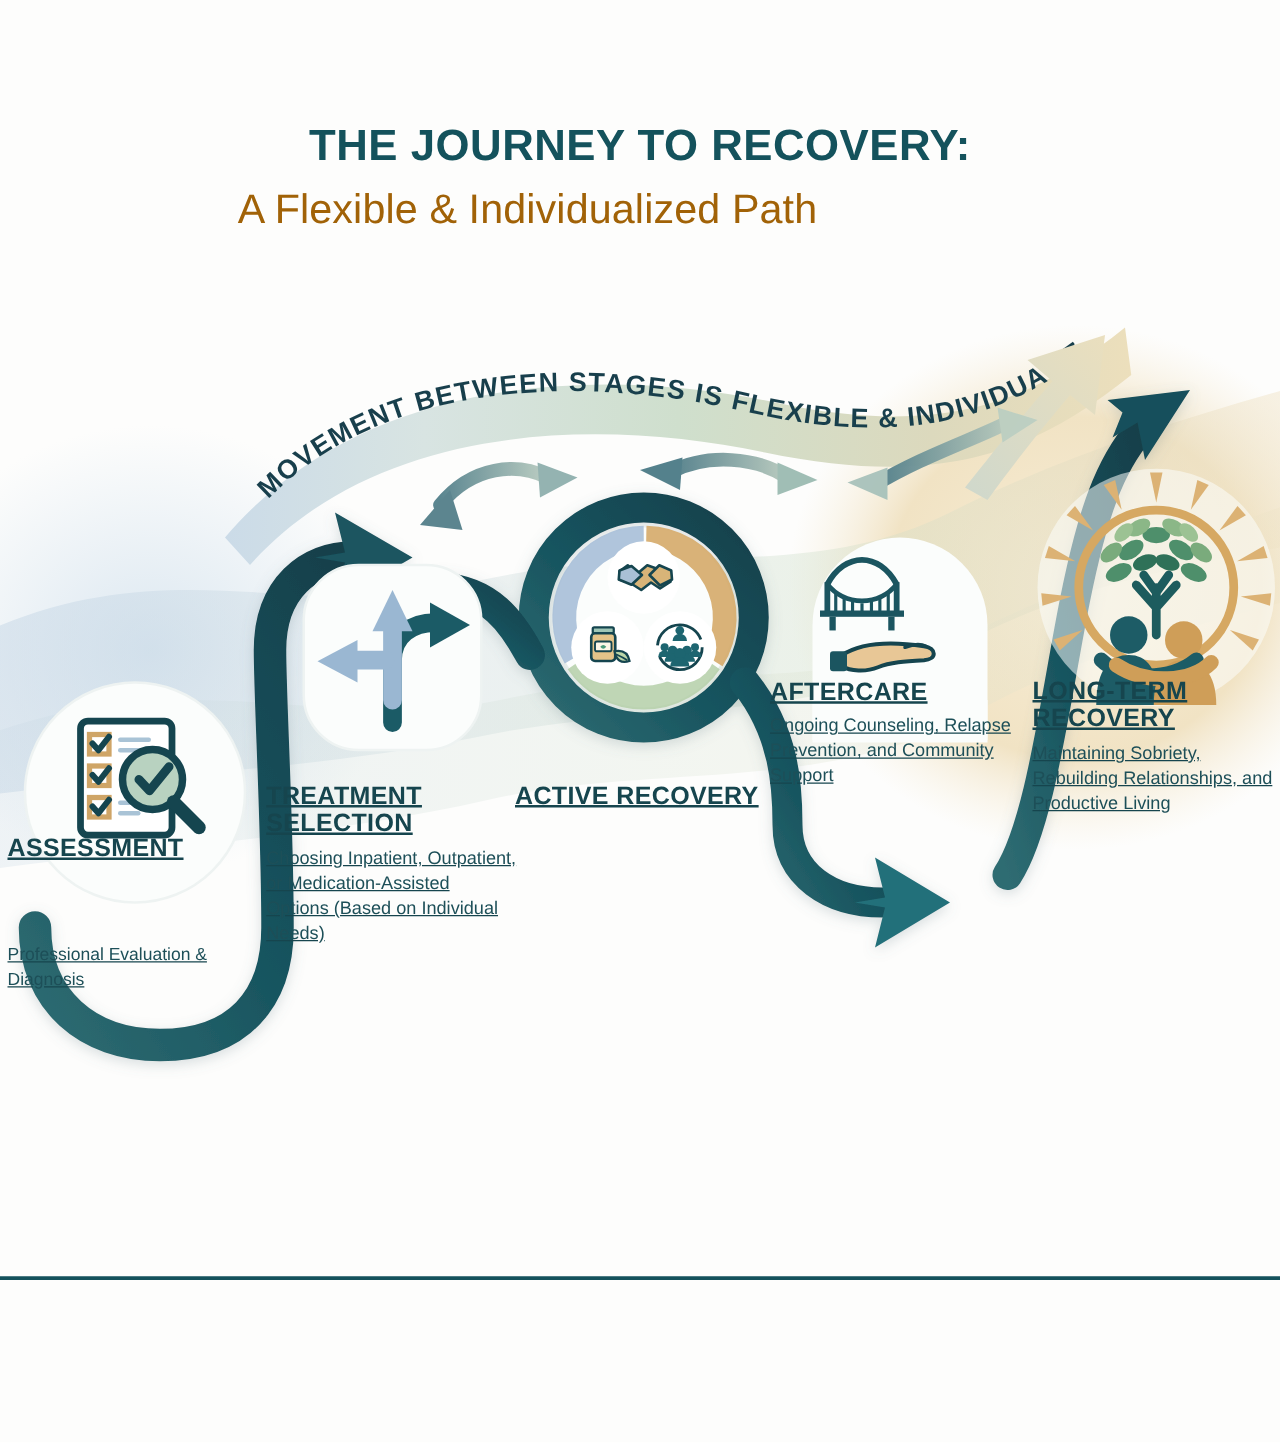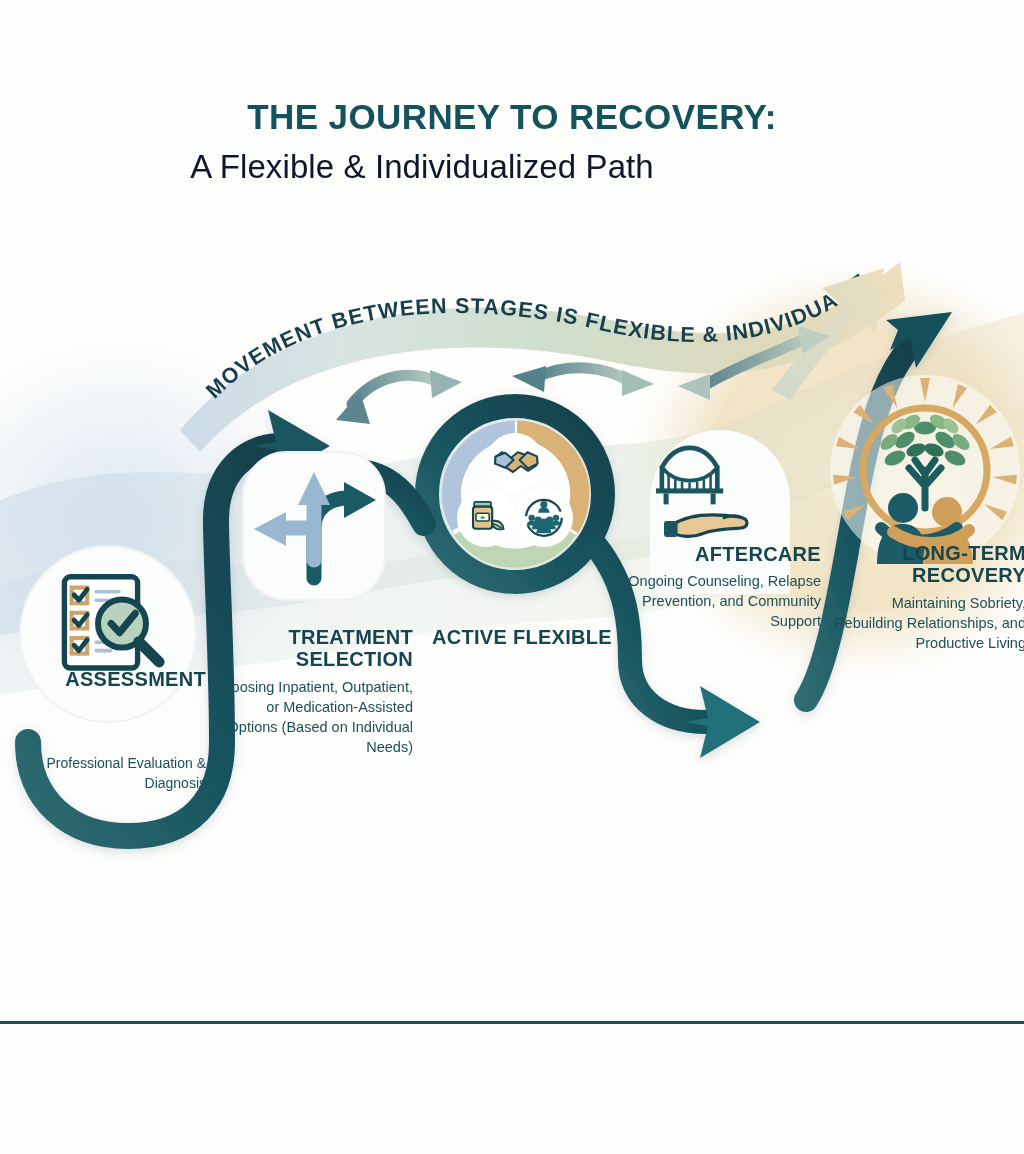--- a/index.html
+++ b/index.html
@@ -6,23 +6,23 @@
   body{width:1024px;height:1154px;overflow:hidden;
        font-family:"Liberation Sans","DejaVu Sans",sans-serif;
        color:#16454e;-webkit-font-smoothing:antialiased;}
   #canvas{position:relative;width:1024px;height:1154px;background:#fdfdfc;}
   #art{position:absolute;left:0;top:0;width:1024px;height:1154px;}
 
   .htitle{position:absolute;left:0;top:97px;width:1024px;text-align:center;
           font-size:35px;font-weight:bold;letter-spacing:.4px;color:#14525c;
           font-family:"Liberation Sans",sans-serif;}
   .hsub{position:absolute;left:0;top:148px;width:844px;text-align:center;
-        font-size:33px;font-weight:normal;color:#0f172a;letter-spacing:.1px;}
-
-  .stage{position:absolute;text-align:right;}
+        font-size:33px;font-weight:normal;color:#a16207;letter-spacing:.1px;}
+
+  .stage{position:absolute;text-align:left;text-decoration:underline;}
   .stage .s-title{font-size:20px;font-weight:bold;line-height:1.12;color:#16454e;
                   letter-spacing:.3px;}
   .stage .s-desc{font-size:14.5px;font-weight:normal;line-height:1.38;color:#1d4f58;
                  margin-top:6px;}
 
   #st0{left:6px;  top:668px; width:200px;}
   #st0 .s-desc{margin-top:64px;font-size:14px;}
   #st1{left:213px;top:626px; width:200px;}
   #st2{left:412px;top:626px; width:200px;}
   #st3{left:616px;top:543px; width:205px;}
@@ -325,21 +325,21 @@
 
   <div class="stage" id="st1">
     <div class="s-title">TREATMENT SELECTION</div>
     <div class="s-desc">Choosing Inpatient, Outpatient, or Medication-Assisted Options (Based on Individual Needs)</div>
   </div>
   <div class="stage" id="st0">
     <div class="s-title">ASSESSMENT</div>
     <div class="s-desc">Professional Evaluation &amp; Diagnosis</div>
   </div>
   <div class="stage" id="st2">
-    <div class="s-title">ACTIVE FLEXIBLE</div>
+    <div class="s-title">ACTIVE RECOVERY</div>
   </div>
   <div class="stage" id="st3">
     <div class="s-title">AFTERCARE</div>
     <div class="s-desc">Ongoing Counseling, Relapse Prevention, and Community Support</div>
   </div>
   <div class="stage" id="st4">
     <div class="s-title">LONG-TERM RECOVERY</div>
     <div class="s-desc">Maintaining Sobriety, Rebuilding Relationships, and Productive Living</div>
   </div>
 

